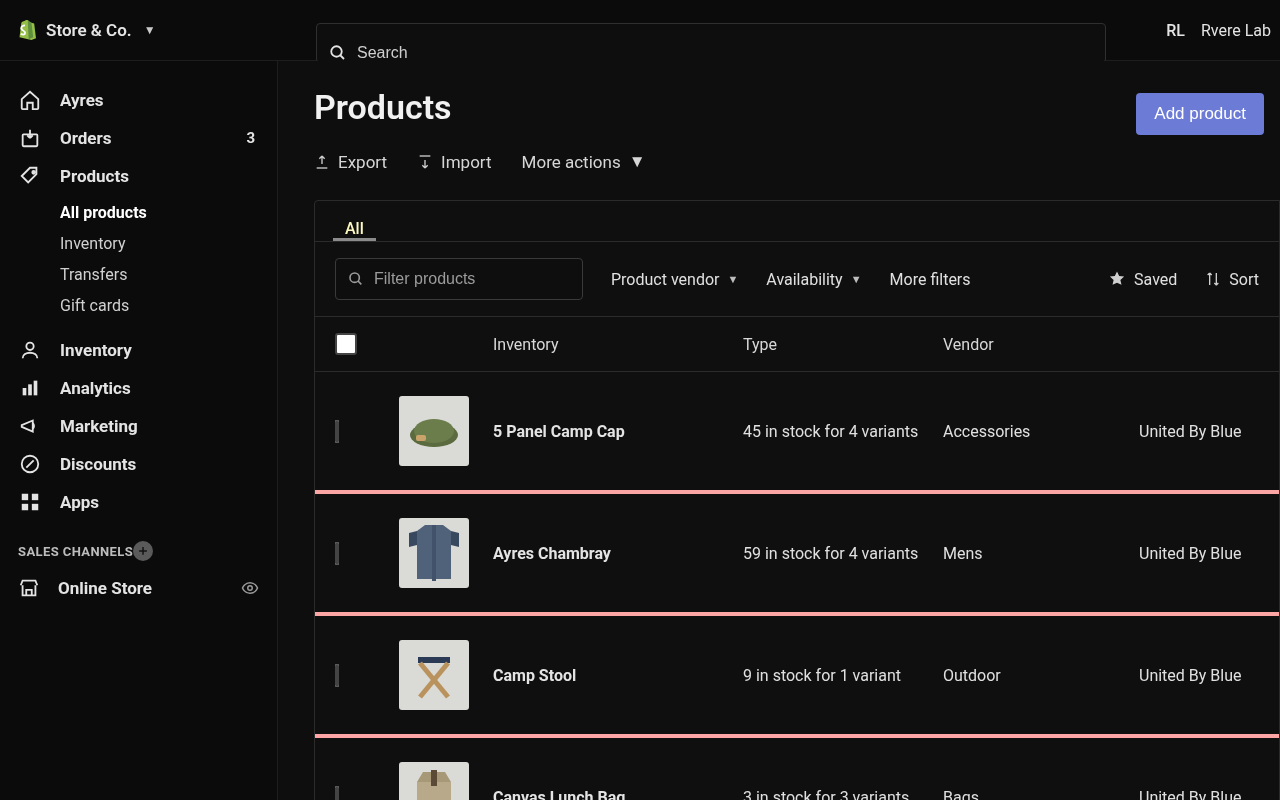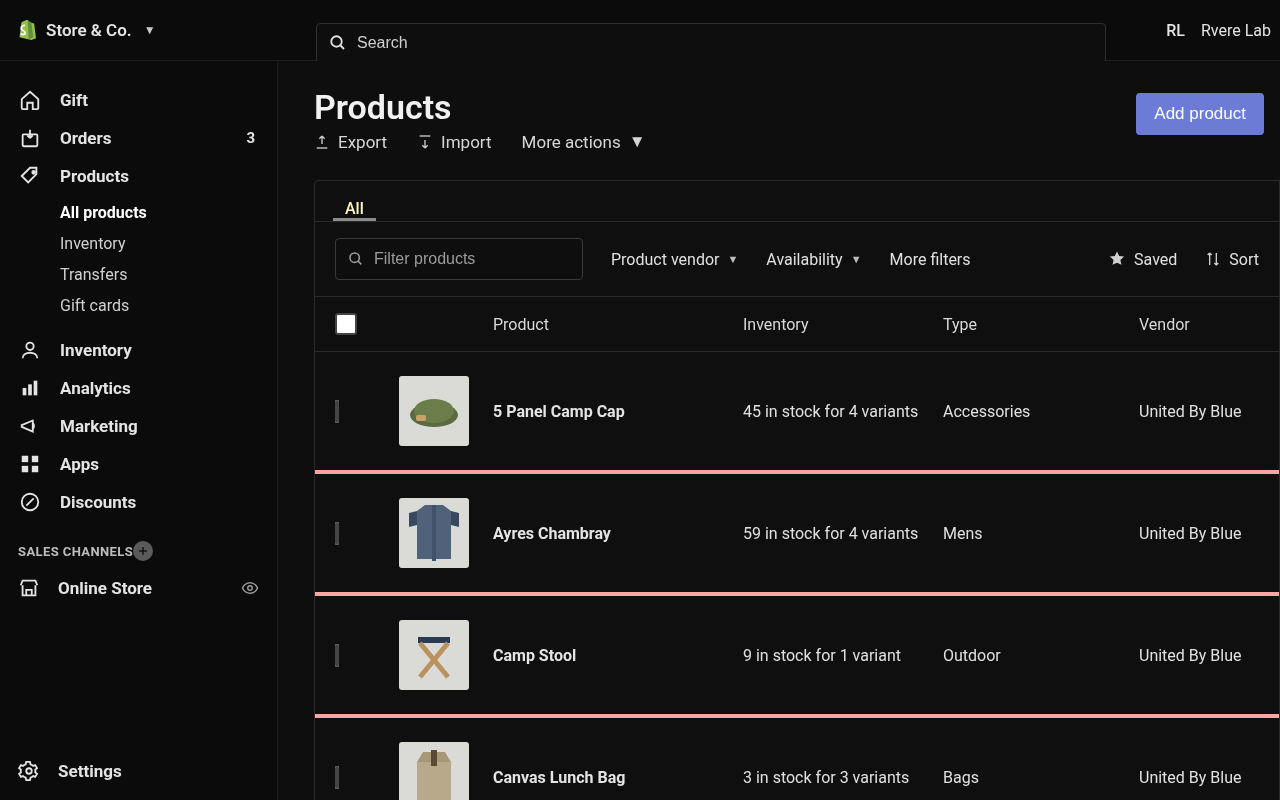--- a/index.html
+++ b/index.html
@@ -40,21 +40,21 @@
     flex: 0 0 790px;
     margin-left: 42px;
   }
   .search {
     width: 100%;
     height: 40px;
     background: #0e0e0e;
     border: 1px solid #2f2f2f;
     border-radius: 4px;
     display: flex;
-    align-items: center;
+    align-items: flex-end;
     padding: 0 12px;
     gap: 10px;
     margin-top: 25px;
   }
   .search input {
     flex: 1;
     background: transparent;
     border: none;
     outline: none;
     color: #e4e4e4;
@@ -142,21 +142,21 @@
     padding: 26px 0 0 36px;
   }
   .page-head {
     display: flex;
     align-items: flex-start;
     justify-content: space-between;
     padding-right: 16px;
   }
   .page-title { font-size: 34px; font-weight: 600; color: #f1f1f1; }
 
-  .page-actions { display: flex; gap: 30px; margin-top: 4px; font-size: 17px; color: #d6d6d6; }
+  .page-actions { display: flex; gap: 30px; margin-top: 24px; font-size: 17px; color: #d6d6d6; }
   .page-actions .act { display: inline-flex; align-items: center; gap: 8px; cursor: pointer; }
 
   .btn-primary {
     background: #6b7bd6;
     color: #fff;
     border: none;
     border-radius: 4px;
     padding: 11px 18px;
     font-size: 17px;
     cursor: pointer;
@@ -283,21 +283,21 @@
 <div class="shell">
 
   <nav class="sidebar">
     <ul class="nav-list">
       <li class="nav-item bold">
         <span class="icn">
           <svg width="22" height="22" viewBox="0 0 24 24" fill="none" stroke="#e4e4e4" stroke-width="2">
               <path d="M3 11l9-8 9 8v10a1 1 0 0 1-1 1h-5v-7h-6v7H4a1 1 0 0 1-1-1z"></path>
             </svg>
         </span>
-        <span class="label">Gift</span>
+        <span class="label">Ayres</span>
       </li>
       <li class="nav-item bold">
         <span class="icn">
           <svg width="22" height="22" viewBox="0 0 24 24" fill="none" stroke="#e4e4e4" stroke-width="2">
               <rect x="4" y="8" width="16" height="13" rx="1"></rect>
               <path d="M12 3v9m0 0l-3-3m3 3l3-3"></path>
             </svg>
         </span>
         <span class="label">Orders</span>
         <span class="badge">3</span>
@@ -344,37 +344,37 @@
         <span class="icn">
           <svg width="22" height="22" viewBox="0 0 24 24" fill="none" stroke="#e4e4e4" stroke-width="2">
               <path d="M3 11v2l12 5V6z"></path>
               <path d="M15 9a4 4 0 010 6"></path>
             </svg>
         </span>
         <span class="label">Marketing</span>
       </li>
       <li class="nav-item bold">
         <span class="icn">
+          <svg width="22" height="22" viewBox="0 0 24 24" fill="none" stroke="#e4e4e4" stroke-width="2">
+              <circle cx="12" cy="12" r="9"></circle>
+              <path d="M8 16l8-8M9 9h.01M15 15h.01"></path>
+            </svg>
+        </span>
+        <span class="label">Discounts</span>
+      </li>
+      <li class="nav-item bold">
+        <span class="icn">
           <svg width="22" height="22" viewBox="0 0 24 24" fill="#e4e4e4">
               <rect x="3" y="3" width="7" height="7"></rect>
               <rect x="14" y="3" width="7" height="7"></rect>
               <rect x="3" y="14" width="7" height="7"></rect>
               <rect x="14" y="14" width="7" height="7"></rect>
             </svg>
         </span>
         <span class="label">Apps</span>
-      </li>
-      <li class="nav-item bold">
-        <span class="icn">
-          <svg width="22" height="22" viewBox="0 0 24 24" fill="none" stroke="#e4e4e4" stroke-width="2">
-              <circle cx="12" cy="12" r="9"></circle>
-              <path d="M8 16l8-8M9 9h.01M15 15h.01"></path>
-            </svg>
-        </span>
-        <span class="label">Discounts</span>
       </li>
     </ul>
 
     <div class="section-header">
       <span>SALES CHANNELS</span>
       <span class="circle-plus">＋</span>
     </div>
     <div class="channel-item">
       <span class="icn">
         <svg width="22" height="22" viewBox="0 0 24 24" fill="none" stroke="#e4e4e4" stroke-width="2">
@@ -387,29 +387,20 @@
       <span class="trail">
         <svg width="18" height="18" viewBox="0 0 24 24" fill="none" stroke="#9a9a9a" stroke-width="2">
             <circle cx="12" cy="12" r="3"></circle>
             <path d="M2 12s3-7 10-7 10 7 10 7-3 7-10 7S2 12 2 12z"></path>
           </svg>
       </span>
     </div>
 
     <div class="sidebar-flex"></div>
 
-    <div class="settings-row">
-      <span class="icn">
-        <svg width="22" height="22" viewBox="0 0 24 24" fill="none" stroke="#e4e4e4" stroke-width="2">
-            <circle cx="12" cy="12" r="3"></circle>
-            <path d="M19 12a7 7 0 00-.2-1.6l2-1.5-2-3.4-2.3.9a7 7 0 00-2.8-1.6L13 2h-4l-.7 2.8a7 7 0 00-2.8 1.6l-2.3-.9-2 3.4 2 1.5A7 7 0 003 12c0 .5.1 1.1.2 1.6l-2 1.5 2 3.4 2.3-.9a7 7 0 002.8 1.6L9 22h4l.7-2.8a7 7 0 002.8-1.6l2.3.9 2-3.4-2-1.5c.1-.5.2-1.1.2-1.6z"></path>
-          </svg>
-      </span>
-      <span>Settings</span>
-    </div>
   </nav>
 
   <main class="main">
 
     <div class="page-head">
       <div>
         <h1 class="page-title">Products</h1>
         <div class="page-actions">
           <span class="act">
             <span class="svgicn">
@@ -481,21 +472,20 @@
           </span>
           <span>Sort</span>
         </span>
       </div>
 
       <div class="thead">
         <div class="chk-wrap">
             <span class="chk"></span>
           </div>
         <div></div>
-        <div>Product</div>
         <div>Inventory</div>
         <div>Type</div>
         <div>Vendor</div>
       </div>
 
       <div id="rows">
           <div class="trow">
             <div><span class="chk"></span></div>
             <div>
               <div class="thumb">

